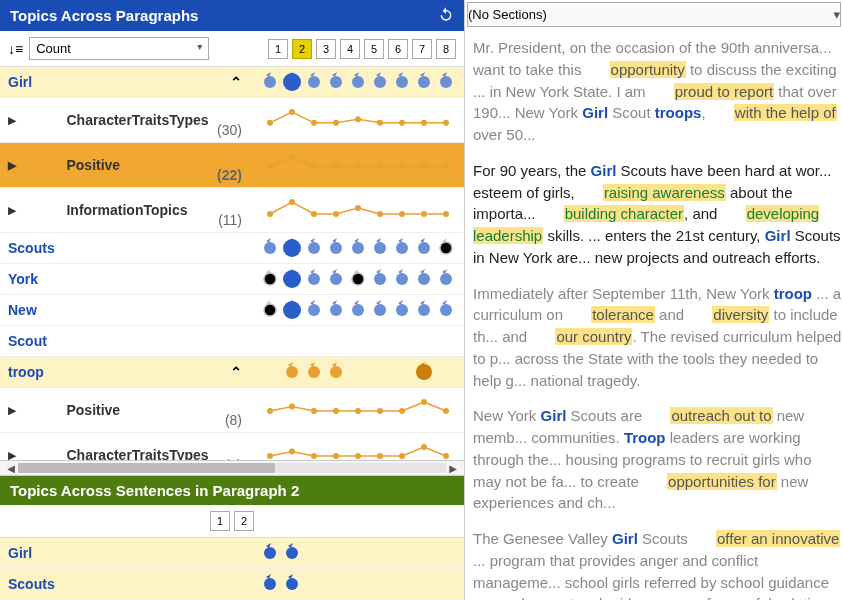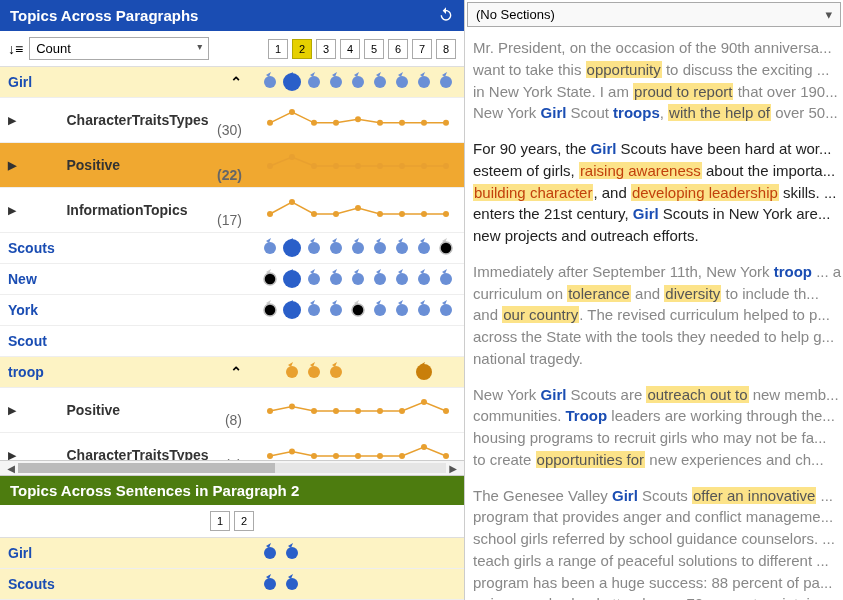--- a/index.html
+++ b/index.html
@@ -36,27 +36,27 @@
 
 .purple-header { background: #4d7c0f; color: #fff; font-weight: bold; padding: 6px 10px; font-size: 15px; }
 .sent-toolbar { display: flex; gap: 4px; padding: 6px; justify-content: center; border-bottom: 1px solid #ddd; }
 
 .hscroll { display: flex; align-items: center; padding: 2px 4px; border-top: 1px solid #ccc; border-bottom: 1px solid #ccc; background: #f5f5f5; height: 16px; }
 .hscroll-track { flex: 1; height: 10px; background: #e5e5e5; position: relative; }
 .hscroll-thumb { position: absolute; left: 0; width: 60%; height: 10px; background: #bbb; }
 .hscroll-arrow { width: 14px; text-align: center; font-size: 10px; color: #555; }
 
 
-.section-select { border: 1px solid #aaa; background: #f9f9f9; padding: 4px 8px; display: flex; justify-content: space-between; align-items: center; font-size: 13px; margin: 2px; }
+.section-select { border: 1px solid #aaa; background: #f9f9f9; padding: 4px 0; display: flex; justify-content: space-between; align-items: center; font-size: 13px; margin: 2px; }
 .section-select::after { content: "▾"; color: #555; }
 .doc { flex: 1; overflow: hidden; padding: 8px 0 8px 8px; font-size: 15px; line-height: 1.45; color: #888; }
 .doc p { margin-bottom: 14px; }
 .doc .para-active { color: #222; }
-.hl { background: #fce389; color: #555; padding: 0 1px; }
-.doc .para-active .hl { color: #c2410c; }
+.hl { background: #fce389; color: #555; padding: 0 1px; margin-left: 24px; }
+.doc .para-active .hl { color: #15803d; }
 .kw { color: #1a4db3; font-weight: bold; }
 
 </style>
 </head>
 <body>
 
 <div class="left-panel">
   <div class="blue-header">
     <span>Topics Across Paragraphs</span>
     <span class="undo-icon">
@@ -151,21 +151,21 @@
             <circle cx="142" cy="16" r="3" fill="#e8a030"></circle>
             <circle cx="164" cy="16" r="3" fill="#e8a030"></circle>
             <circle cx="186" cy="16" r="3" fill="#e8a030"></circle>
           </svg>
         </div>
       </div>
       <div class="topic-row">
         <div class="topic-label-cell">
           <span class="caret">▶</span>
           <span class="topic-name sub">InformationTopics</span>
-          <span class="count">(17)</span>
+          <span class="count">(11)</span>
         </div>
         <div class="topic-dots-cell">
           <svg class="spark" width="200" height="30">
             <path d="M10 19 L32 7 L54 19 L76 19 L98 13 L120 19 L142 19 L164 19 L186 19 " stroke="#e8a030" fill="none" stroke-width="1.5"></path>
             <circle cx="10" cy="19" r="3" fill="#e8a030"></circle>
             <circle cx="32" cy="7" r="3" fill="#e8a030"></circle>
             <circle cx="54" cy="19" r="3" fill="#e8a030"></circle>
             <circle cx="76" cy="19" r="3" fill="#e8a030"></circle>
             <circle cx="98" cy="13" r="3" fill="#e8a030"></circle>
             <circle cx="120" cy="19" r="3" fill="#e8a030"></circle>
@@ -197,20 +197,47 @@
             <circle cx="142" cy="15" fill="#6a8fd6" r="6"></circle>
             <path d="M160 8 L165 5 L163 10 Z" fill="#6a8fd6"></path>
             <circle cx="164" cy="15" fill="#6a8fd6" r="6"></circle>
             <path d="M182 8 L187 5 L185 10 Z" fill="#ccc"></path>
             <circle cx="186" cy="15" stroke="#bbb" stroke-width="1.5" r="6"></circle>
           </svg>
         </div>
       </div>
       <div class="topic-row">
         <div class="topic-label-cell">
+          <span class="topic-name">York</span>
+        </div>
+        <div class="topic-dots-cell">
+          <svg class="dots" width="200" height="30">
+            <path d="M6 8 L11 5 L9 10 Z" fill="#ccc"></path>
+            <circle cx="10" cy="15" stroke="#bbb" stroke-width="1.5" r="6"></circle>
+            <path d="M28 8 L33 5 L31 10 Z" fill="#2a5fc9"></path>
+            <circle cx="32" cy="15" fill="#2a5fc9" r="9"></circle>
+            <path d="M50 8 L55 5 L53 10 Z" fill="#6a8fd6"></path>
+            <circle cx="54" cy="15" fill="#6a8fd6" r="6"></circle>
+            <path d="M72 8 L77 5 L75 10 Z" fill="#6a8fd6"></path>
+            <circle cx="76" cy="15" fill="#6a8fd6" r="6"></circle>
+            <path d="M94 8 L99 5 L97 10 Z" fill="#ccc"></path>
+            <circle cx="98" cy="15" stroke="#bbb" stroke-width="1.5" r="6"></circle>
+            <path d="M116 8 L121 5 L119 10 Z" fill="#6a8fd6"></path>
+            <circle cx="120" cy="15" fill="#6a8fd6" r="6"></circle>
+            <path d="M138 8 L143 5 L141 10 Z" fill="#6a8fd6"></path>
+            <circle cx="142" cy="15" fill="#6a8fd6" r="6"></circle>
+            <path d="M160 8 L165 5 L163 10 Z" fill="#6a8fd6"></path>
+            <circle cx="164" cy="15" fill="#6a8fd6" r="6"></circle>
+            <path d="M182 8 L187 5 L185 10 Z" fill="#6a8fd6"></path>
+            <circle cx="186" cy="15" fill="#6a8fd6" r="6"></circle>
+          </svg>
+        </div>
+      </div>
+      <div class="topic-row">
+        <div class="topic-label-cell">
           <span class="topic-name">New</span>
         </div>
         <div class="topic-dots-cell">
           <svg class="dots" width="200" height="30">
             <path d="M6 8 L11 5 L9 10 Z" fill="#ccc"></path>
             <circle cx="10" cy="15" stroke="#bbb" stroke-width="1.5" r="6"></circle>
             <path d="M28 8 L33 5 L31 10 Z" fill="#2a5fc9"></path>
             <circle cx="32" cy="15" fill="#2a5fc9" r="9"></circle>
             <path d="M50 8 L55 5 L53 10 Z" fill="#6a8fd6"></path>
             <circle cx="54" cy="15" fill="#6a8fd6" r="6"></circle>
@@ -224,47 +251,20 @@
             <circle cx="142" cy="15" fill="#6a8fd6" r="6"></circle>
             <path d="M160 8 L165 5 L163 10 Z" fill="#6a8fd6"></path>
             <circle cx="164" cy="15" fill="#6a8fd6" r="6"></circle>
             <path d="M182 8 L187 5 L185 10 Z" fill="#6a8fd6"></path>
             <circle cx="186" cy="15" fill="#6a8fd6" r="6"></circle>
           </svg>
         </div>
       </div>
       <div class="topic-row">
         <div class="topic-label-cell">
-          <span class="topic-name">York</span>
-        </div>
-        <div class="topic-dots-cell">
-          <svg class="dots" width="200" height="30">
-            <path d="M6 8 L11 5 L9 10 Z" fill="#ccc"></path>
-            <circle cx="10" cy="15" stroke="#bbb" stroke-width="1.5" r="6"></circle>
-            <path d="M28 8 L33 5 L31 10 Z" fill="#2a5fc9"></path>
-            <circle cx="32" cy="15" fill="#2a5fc9" r="9"></circle>
-            <path d="M50 8 L55 5 L53 10 Z" fill="#6a8fd6"></path>
-            <circle cx="54" cy="15" fill="#6a8fd6" r="6"></circle>
-            <path d="M72 8 L77 5 L75 10 Z" fill="#6a8fd6"></path>
-            <circle cx="76" cy="15" fill="#6a8fd6" r="6"></circle>
-            <path d="M94 8 L99 5 L97 10 Z" fill="#ccc"></path>
-            <circle cx="98" cy="15" stroke="#bbb" stroke-width="1.5" r="6"></circle>
-            <path d="M116 8 L121 5 L119 10 Z" fill="#6a8fd6"></path>
-            <circle cx="120" cy="15" fill="#6a8fd6" r="6"></circle>
-            <path d="M138 8 L143 5 L141 10 Z" fill="#6a8fd6"></path>
-            <circle cx="142" cy="15" fill="#6a8fd6" r="6"></circle>
-            <path d="M160 8 L165 5 L163 10 Z" fill="#6a8fd6"></path>
-            <circle cx="164" cy="15" fill="#6a8fd6" r="6"></circle>
-            <path d="M182 8 L187 5 L185 10 Z" fill="#6a8fd6"></path>
-            <circle cx="186" cy="15" fill="#6a8fd6" r="6"></circle>
-          </svg>
-        </div>
-      </div>
-      <div class="topic-row">
-        <div class="topic-label-cell">
           <span class="topic-name">Scout</span>
         </div>
         <div class="topic-dots-cell"></div>
       </div>
       <div class="topic-row row-yellow">
         <div class="topic-label-cell">
           <span class="topic-name">troop</span>
           <span class="chevron-up">⌃</span>
         </div>
         <div class="topic-dots-cell">

